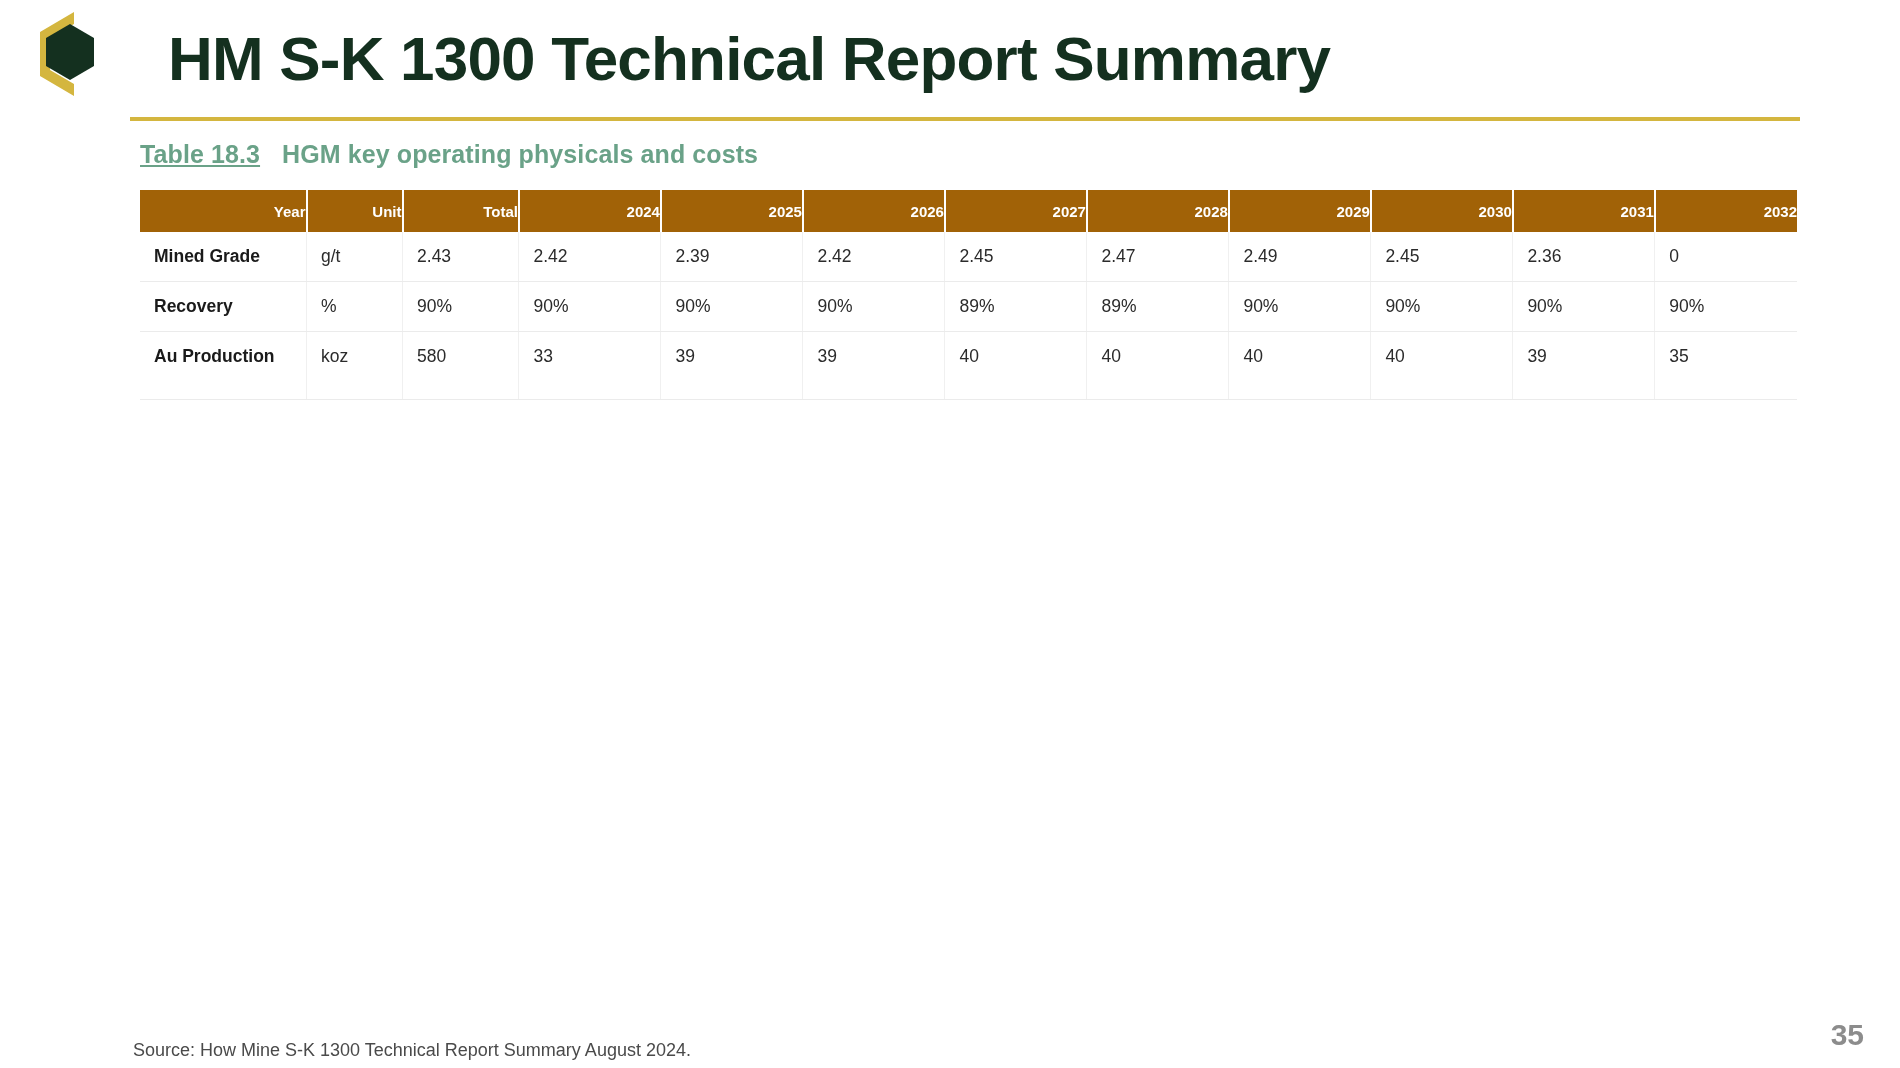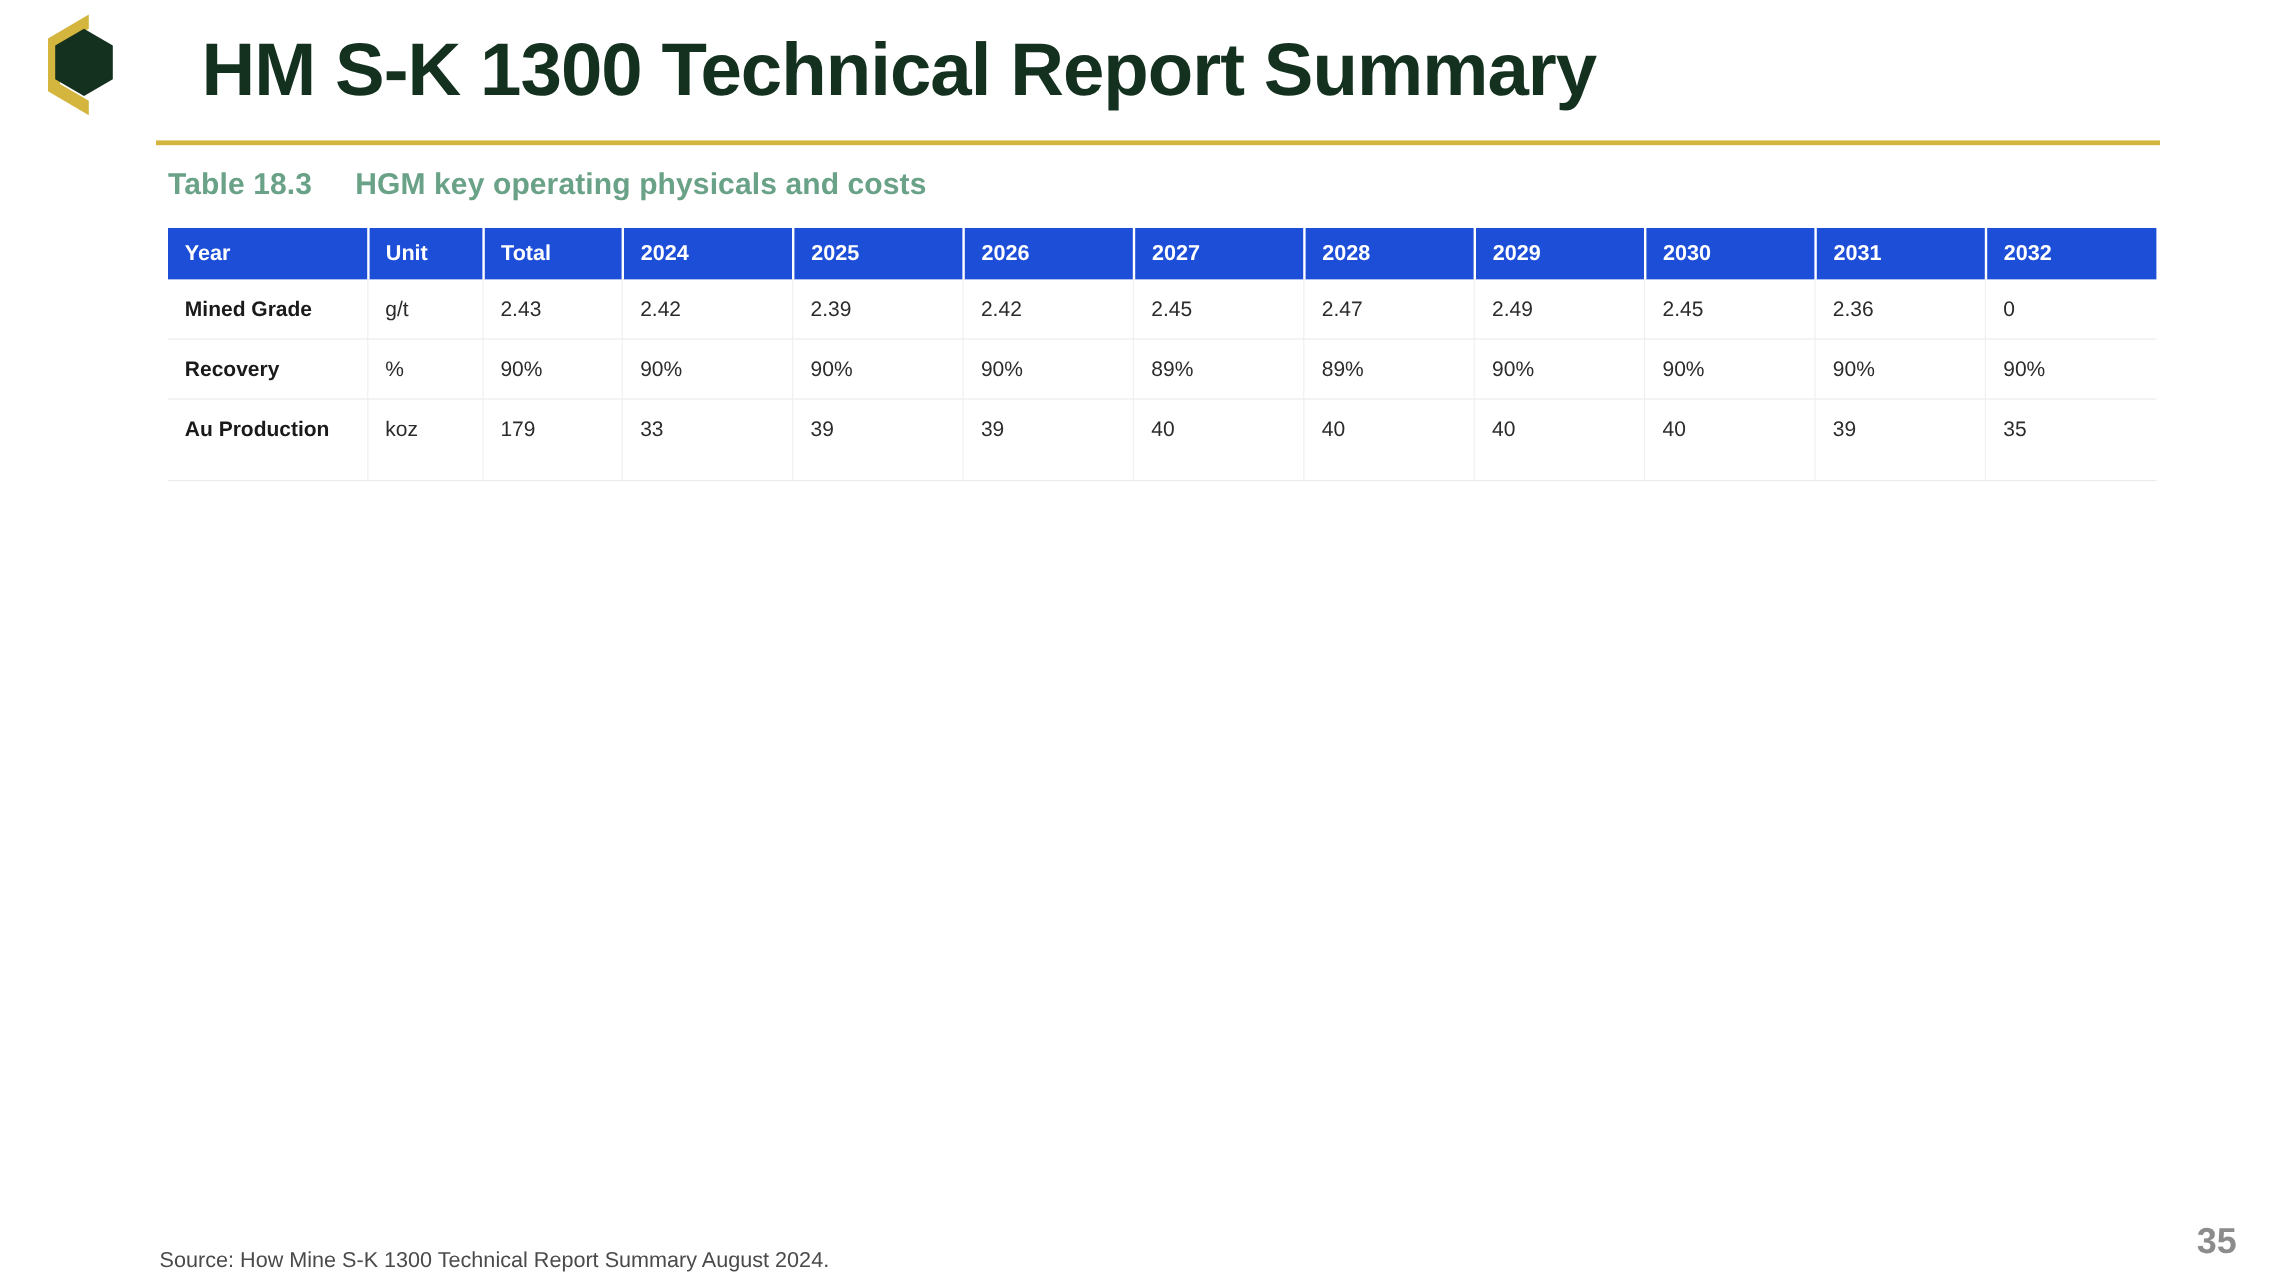--- a/index.html
+++ b/index.html
@@ -57,42 +57,42 @@
   .table-caption {
     position: absolute;
     left: 140px;
     top: 140px;
     font-size: 25px;
     font-weight: 700;
     color: #6aa288;
     letter-spacing: 0.1px;
     white-space: nowrap;
   }
-  .table-caption .cap-num { margin-right: 36px; }
+  .table-caption .cap-num { margin-right: 22px; text-decoration: underline; }
 
   
   .table-wrap {
     position: absolute;
     left: 140px;
     top: 190px;
     width: 1657px;
   }
   table.data {
     border-collapse: collapse;
     table-layout: fixed;
     width: 1657px;
     font-size: 17.5px;
     color: #2b2b2b;
   }
   table.data thead th {
-    background: #1d4ed8;
+    background: #a16207;
     color: #ffffff;
     font-weight: 700;
-    font-size: 18px;
-    text-align: left;
+    font-size: 15px;
+    text-align: right;
     padding: 11px 0 11px 14px;
     height: 20px;
     border-right: 2px solid #ffffff;
     white-space: nowrap;
   }
   table.data thead th:last-child { border-right: none; }
 
   table.data tbody td {
     padding: 14px 0 14px 14px;
     border-bottom: 1px solid #ebebeb;
@@ -215,21 +215,21 @@
           <td>89%</td>
           <td>89%</td>
           <td>90%</td>
           <td>90%</td>
           <td>90%</td>
           <td>90%</td>
         </tr>
         <tr class="spaced">
           <td class="rowlabel">Au Production</td>
           <td>koz</td>
-          <td>179</td>
+          <td>580</td>
           <td>33</td>
           <td>39</td>
           <td>39</td>
           <td>40</td>
           <td>40</td>
           <td>40</td>
           <td>40</td>
           <td>39</td>
           <td>35</td>
         </tr>

